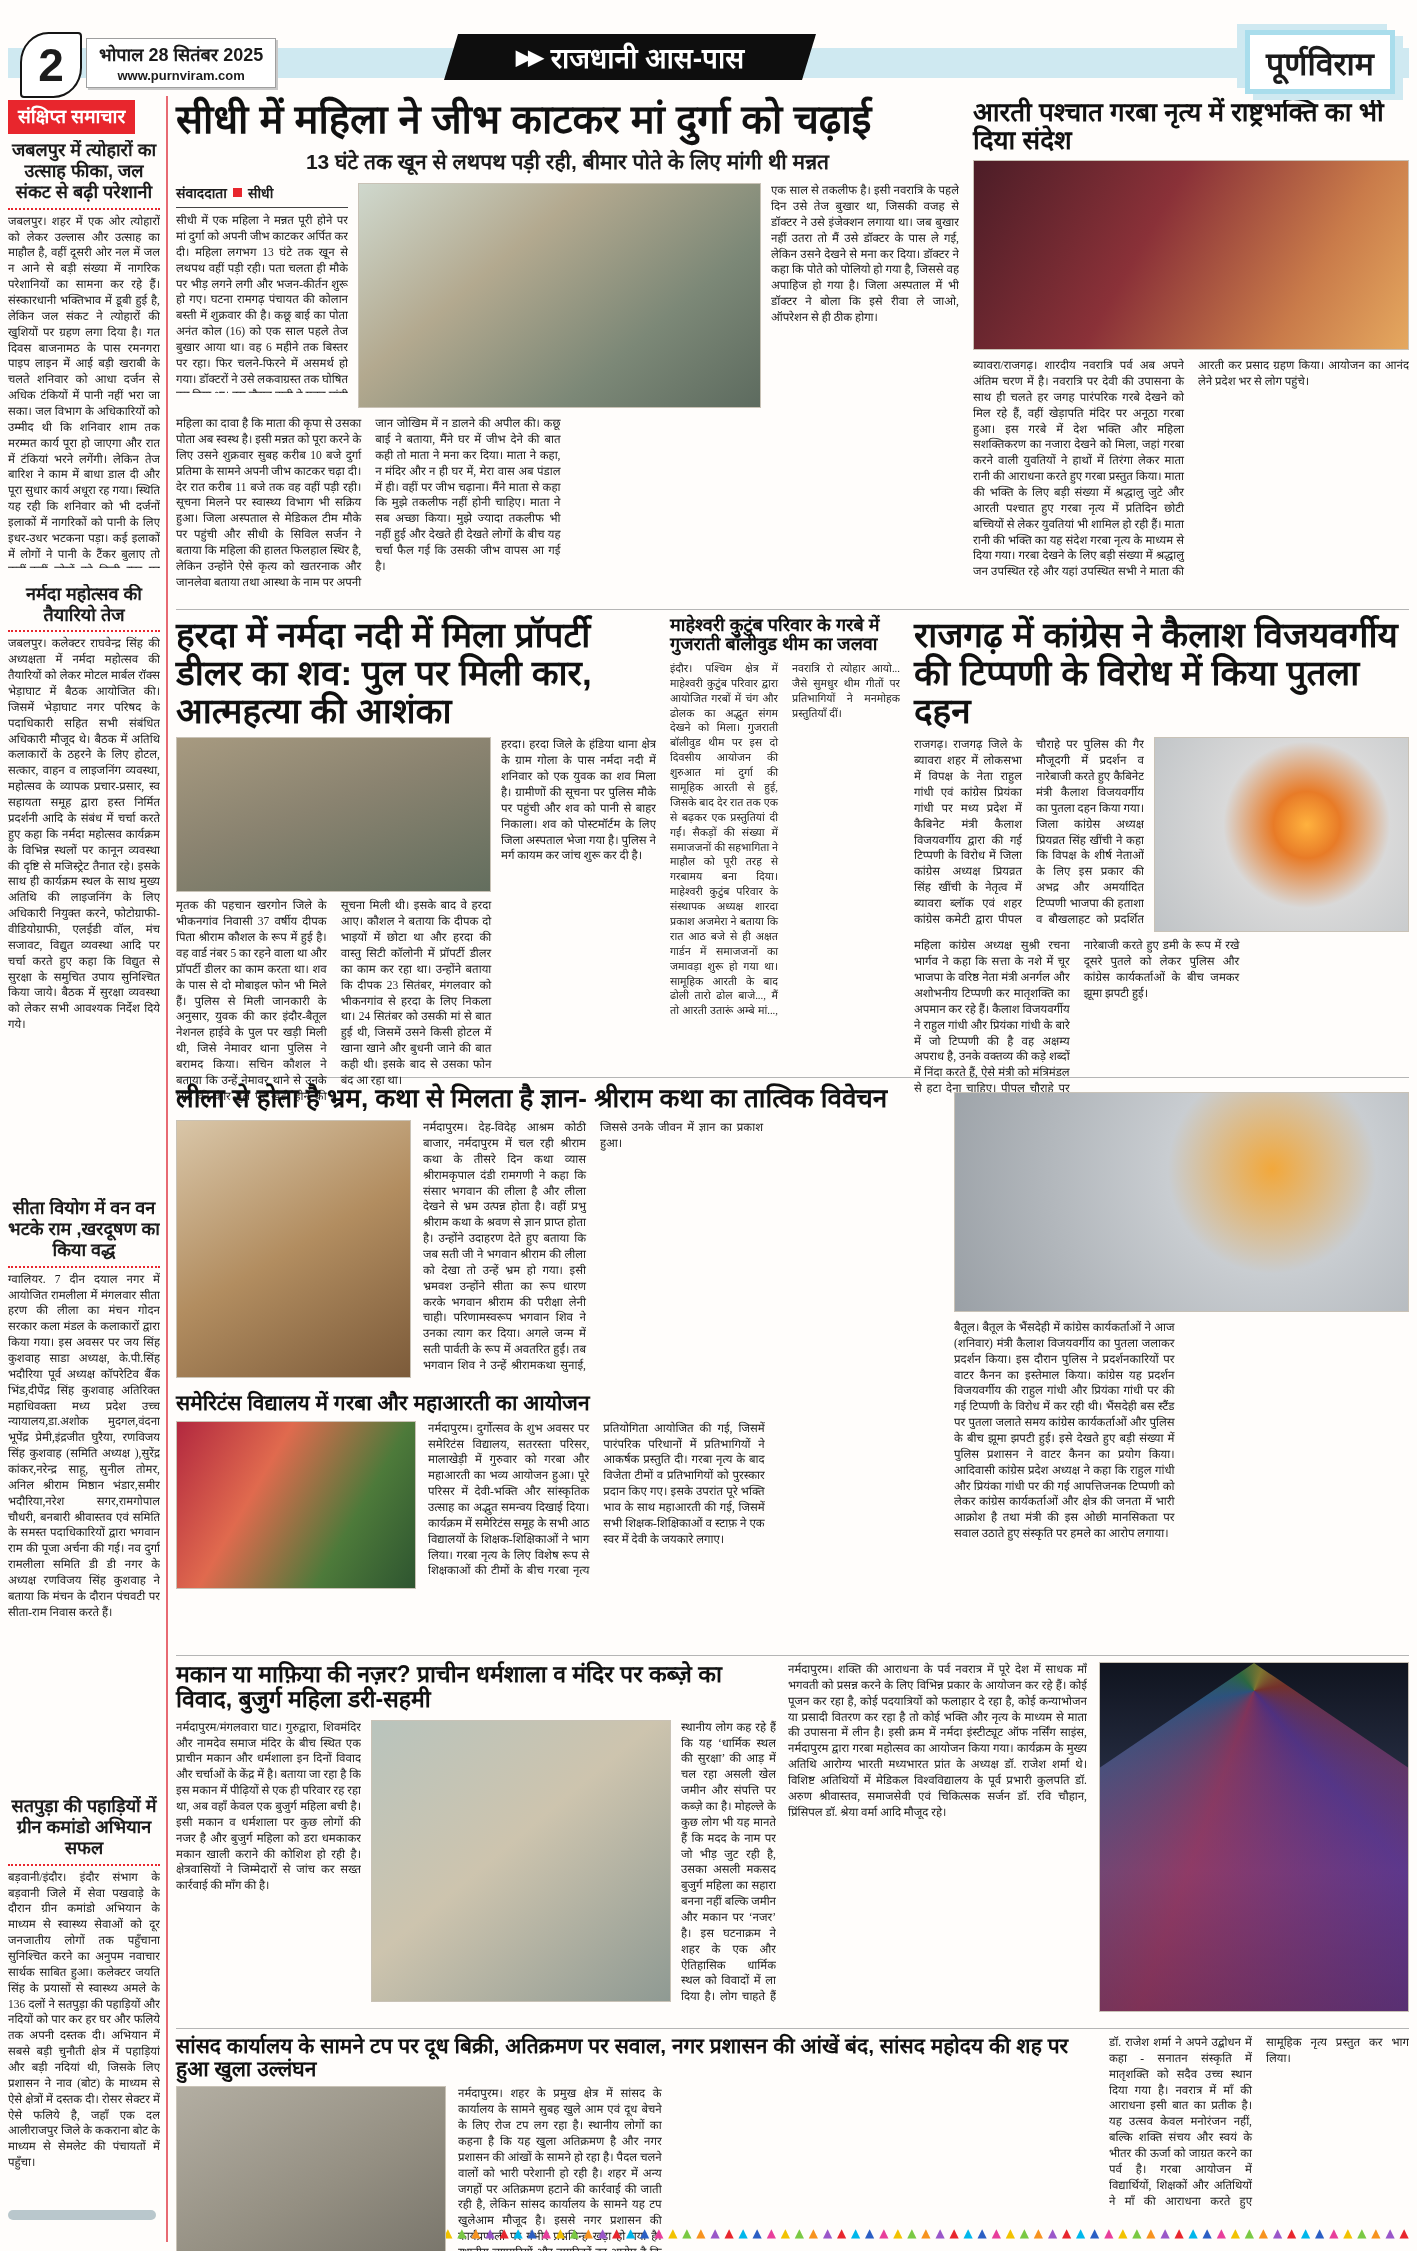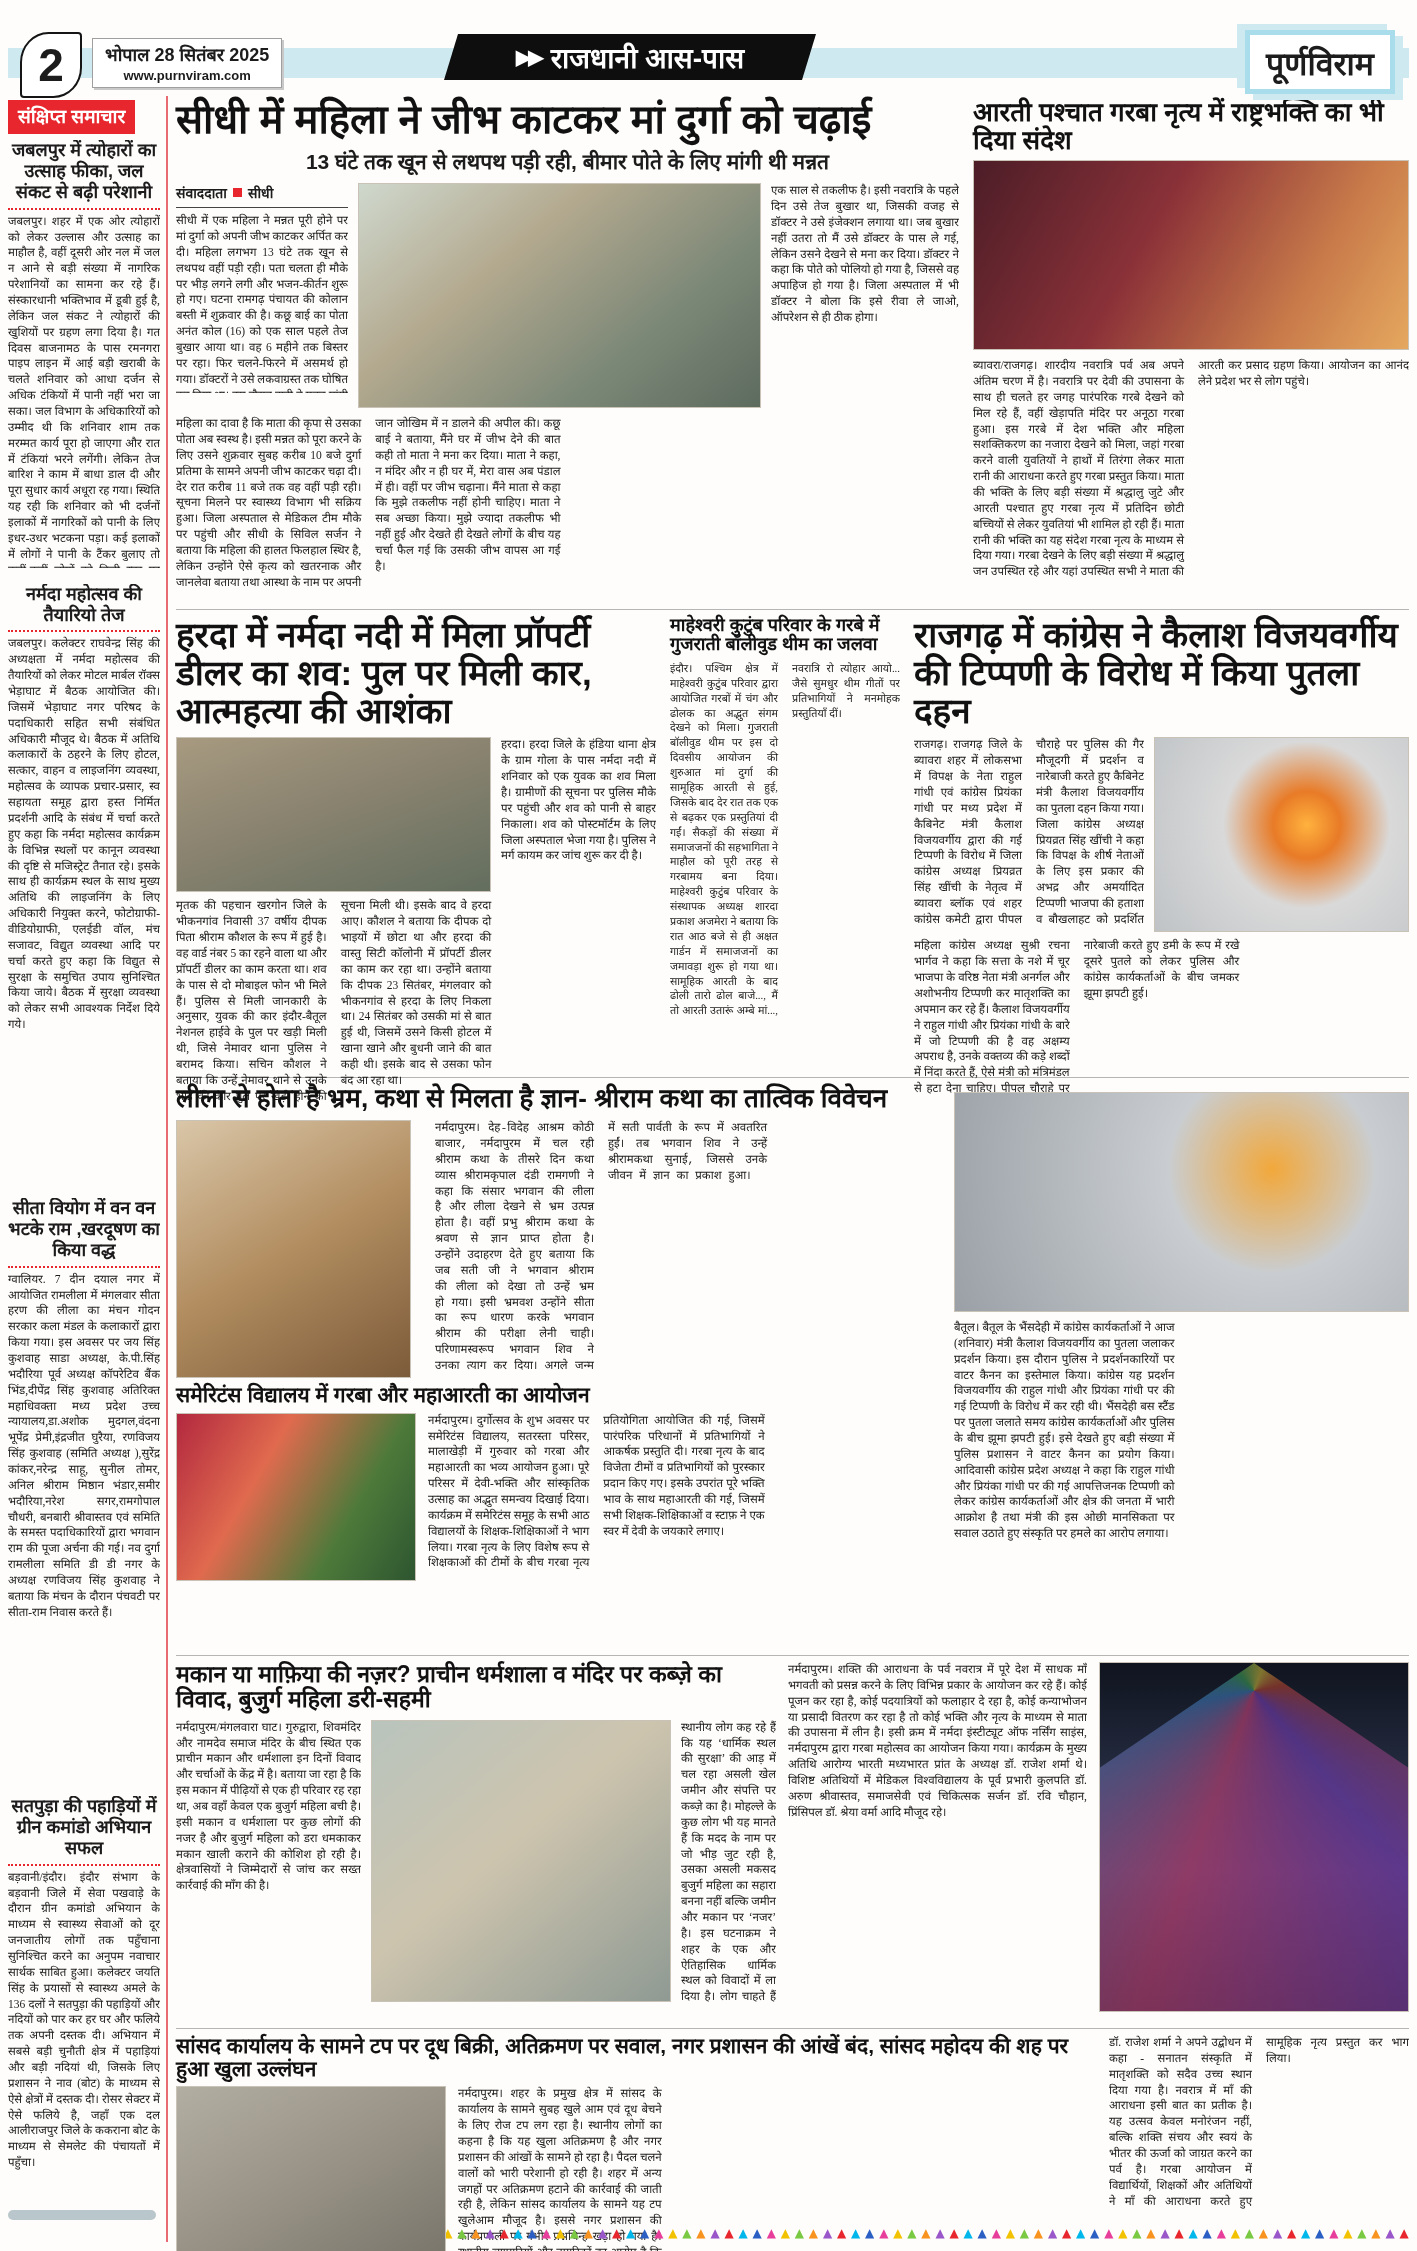--- a/index.html
+++ b/index.html
@@ -4,21 +4,21 @@
 <style>
   html,body{margin:0;padding:0;background:#e9e9e9;}
   .page{width:1417px;height:2251px;margin:0 auto;background:#fffdfb;overflow:hidden;
         font-family:"Liberation Serif", serif;color:#1c1c1c;position:relative;padding:0 8px;box-sizing:border-box;}
   
   .hdr{height:96px;position:relative;}
   .hdr-band{position:absolute;left:0;right:0;top:48px;height:30px;background:#cfe9f1;}
   .pageno{position:absolute;left:12px;top:32px;width:58px;height:62px;border:2px solid #151515;
           border-radius:46% 4px 46% 4px;display:flex;align-items:center;justify-content:center;
           font:bold 46px "Liberation Sans",sans-serif;background:#fff;}
-  .datebox{position:absolute;left:84px;top:38px;background:#fff;border:1px solid #9f9f9f;
+  .datebox{position:absolute;left:78px;top:38px;background:#fff;border:1px solid #9f9f9f;
            box-shadow:2px 2px 0 #c9c9c9;padding:3px 12px 4px;text-align:center;}
   .datebox .d1{font:bold 18px "Liberation Sans",sans-serif;}
   .datebox .d2{font:bold 13px "Liberation Sans",sans-serif;margin-top:2px;}
   .banner{position:absolute;left:436px;top:34px;width:372px;height:46px;background:#0e0e0e;color:#fff;
           display:flex;align-items:center;justify-content:center;gap:10px;
           font:bold 28px "Liberation Sans",sans-serif;clip-path:polygon(14px 0,100% 0,calc(100% - 14px) 100%,0 100%);}
   .banner .arr{font-size:20px;letter-spacing:-3px;}
   .masthead{position:absolute;right:14px;top:30px;height:54px;border:5px solid #a9ddec;background:#fff;
             padding:0 16px;display:flex;align-items:center;font:bold 32px "Liberation Sans",sans-serif;
             box-shadow:-8px -6px 0 #cfe9f1, 8px 6px 0 #cfe9f1;}
@@ -52,21 +52,21 @@
   .cols4{column-count:4;column-gap:14px;column-fill:auto;}
   .aarti .hl-md{font-size:26px;margin:0 0 6px;}
   
   .s2{display:grid;grid-template-columns:480px 230px 1fr;column-gap:14px;height:455px;}
   .s2 .hl-lg{font-size:35px;margin:0 0 8px;}
   .harda-row{display:grid;grid-template-columns:315px 1fr;gap:10px;height:155px;margin-bottom:6px;}
   .mahesh .hl-sm{font-size:18px;margin:0 0 6px;}
   .raj-row{display:grid;grid-template-columns:1fr 255px;gap:10px;height:195px;margin-bottom:6px;}
   
   .s3{display:grid;grid-template-columns:1fr 455px;column-gap:14px;height:565px;}
-  .leela-row{display:grid;grid-template-columns:235px 1fr;gap:24px;height:258px;font-family:Liberation Mono, monospace;}
+  .leela-row{display:grid;grid-template-columns:235px 1fr;gap:12px;height:258px;margin-bottom:8px;}
   .sam-row{display:grid;grid-template-columns:240px 1fr;gap:12px;height:168px;}
   .s3 .hl-lg{font-size:26px;margin:0 0 8px;}
   .s3 .hl-md{font-size:21px;margin:6px 0;}
   .bhains .hl-lg{font-size:29px;}
   
   .s4{display:grid;grid-template-columns:600px 1fr 310px;column-gap:12px;height:360px;}
   .s4 .hl-md{font-size:23px;margin:0 0 8px;}
   .makan-row{display:grid;grid-template-columns:185px 300px 1fr;gap:10px;height:282px;}
   
   .s5{display:grid;grid-template-columns:270px 1fr 300px;column-gap:12px;height:185px;}

